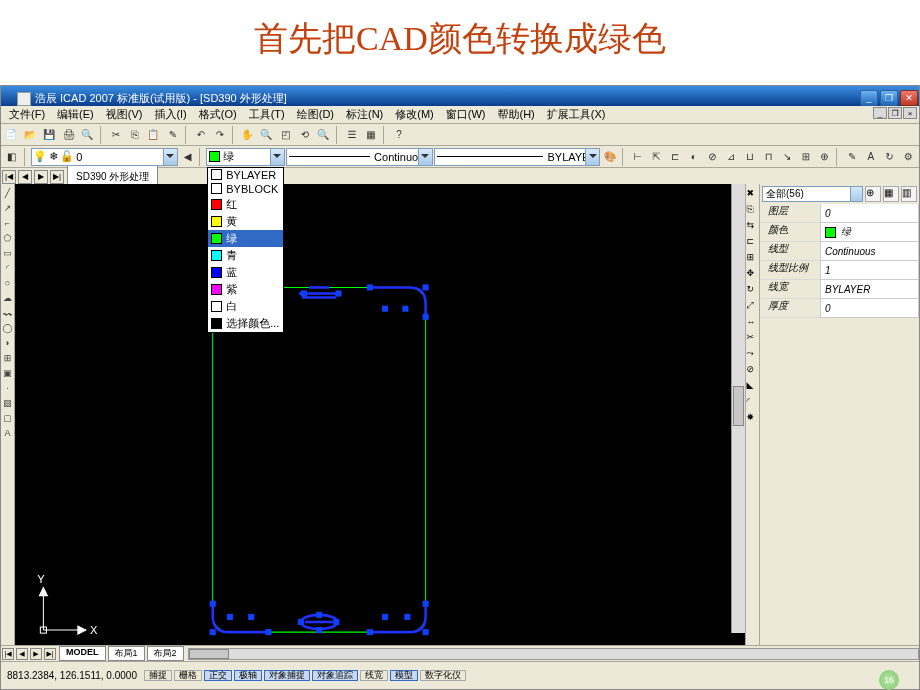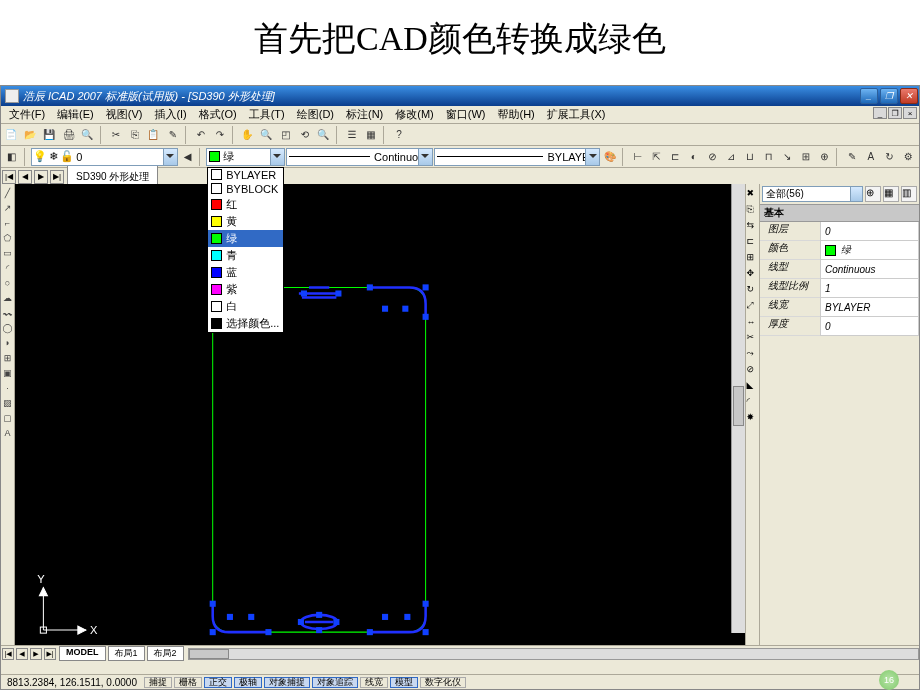--- a/index.html
+++ b/index.html
@@ -1,23 +1,23 @@
 <!DOCTYPE html>
 <html><head>
 <meta charset="utf-8">
 <style>
 * { margin: 0; padding: 0; box-sizing: border-box; font-family: "SimSun", "Microsoft YaHei", sans-serif; }
 body { width: 920px; height: 690px; background: #fff; overflow: hidden; position: relative; }
 
-.slide-title { text-align: center; font-size: 34px; padding: 16px 0 10px; color: #000000; font-family: "SimSun", serif; }
+.slide-title { text-align: center; font-size: 34px; padding: 16px 0 10px; color: #c2410c; font-family: "SimSun", serif; }
 
 .cad-frame { position: absolute; left: 0; top: 85px; width: 920px; height: 605px; background: #ece9d8; border: 1px solid #888; }
 
 
-.titlebar { height: 20px; background: linear-gradient(#3a8ee3,#0a3d8c); display: flex; align-items: center; color: #fff; font-size: 11px; padding-left: 4px; font-style: italic; }
+.titlebar { height: 20px; background: linear-gradient(#3a8ee3,#0a3d8c); display: flex; align-items: flex-end; color: #fff; font-size: 11px; padding-left: 16px; }
 .titlebar .icon { width: 14px; height: 14px; background: #eee; margin-right: 4px; border: 1px solid #999; }
 .titlebar .winbtns { margin-left: auto; display: flex; }
 .titlebar .winbtns div { width: 18px; height: 16px; margin: 0 1px; background: linear-gradient(#6db3f2,#1e69b9); border: 1px solid #2c5f9b; border-radius: 2px; color: #fff; font-size: 9px; display: flex; align-items: center; justify-content: center; }
 .titlebar .winbtns .close { background: linear-gradient(#e97a6d,#c03a24); border-color: #8a2a14; }
 
 
 .menubar { height: 18px; background: #ece9d8; display: flex; align-items: center; font-size: 11px; color: #000; border-bottom: 1px solid #aca899; padding: 0 2px; position: relative; }
 .menubar span { padding: 0 6px; white-space: nowrap; }
 .menubar .tiny-winbtns { position: absolute; right: 2px; top: 1px; display: flex; gap: 1px; }
 .menubar .tiny-winbtns div { width: 14px; height: 12px; background: #d9d9d9; border: 1px solid #888; font-size: 8px; display:flex; align-items:center; justify-content:center; }
@@ -63,21 +63,21 @@
 .proprow .v { flex: 1; padding-left: 4px; background: #fff; border: 1px solid #ccc; border-top: none; display:flex; align-items:center; gap:2px; }
 
 
 .bottomtabs { position: absolute; left: 0; right: 0; bottom: 28px; height: 16px; background: #ece9d8; display: flex; align-items: center; font-size: 10px; border-top: 1px solid #aca899; }
 .bottomtabs .nav { width: 12px; height: 12px; border: 1px solid #888; margin: 0 1px; font-size:7px; display:flex; align-items:center; justify-content:center; }
 .bottomtabs .mtab { padding: 0 6px; background: #fff; border: 1px solid #888; margin-left: 2px; font-size: 9px; }
 .bottomtabs .mtab.active { font-weight: bold; }
 .bottomtabs .scroll { flex:1; height:12px; margin-left:4px; background:#ddd; border:1px solid #999; position:relative; }
 .bottomtabs .scroll .thumb { position:absolute; left:0; top:0; width:40px; height:10px; background:#c8c8c8; border:1px solid #888; }
 
-.statusbar { position: absolute; left: 0; right: 0; bottom: 0; height: 15px; background: #ece9d8; display: flex; align-items: center; font-size: 10px; border-top: 1px solid #aca899; }
+.statusbar { position: absolute; left: 0; right: 0; bottom: 0; height: 28px; background: #ece9d8; display: flex; align-items: center; font-size: 10px; border-top: 1px solid #aca899; }
 .statusbar .coord { padding: 0 6px; white-space: nowrap; }
 .statusbar .sbtn { padding: 0 4px; border: 1px solid #aaa; margin: 0 1px; height: 11px; display:flex; align-items:center; font-size:9px; }
 .statusbar .sbtn.on { background: #c8d8f0; border-color:#316ac5; }
 .slide-num { position:absolute; right:20px; bottom:-1px; width:20px; height:20px; border-radius:50%; background:radial-gradient(#b8e4a8,#7fc96a); font-size:9px; display:flex; align-items:center; justify-content:center; color:#fff; }
 
 
 .canvas-svg { position:absolute; inset:0; }
 .ucs { stroke:#fff; stroke-width:1; fill:none; }
 .phone-outer { stroke:#0f0; stroke-width:1; fill:none; }
 .phone-blue { stroke:#2030ff; stroke-width:2.5; fill:none; }
@@ -348,21 +348,20 @@
   <div class="proppanel">
     <div class="hdr">
       <div class="sel">
         <span>全部(56)</span>
         <div class="arrow"></div>
       </div>
       <div class="ico">⊕</div>
       <div class="ico">▦</div>
       <div class="ico">▥</div>
     </div>
-    <div class="propcat">基本</div>
     <div id="proprows">
         <div class="proprow">
           <div class="k">图层</div>
           <div class="v">
             <span>0</span>
           </div>
         </div>
         <div class="proprow">
           <div class="k">颜色</div>
           <div class="v">

